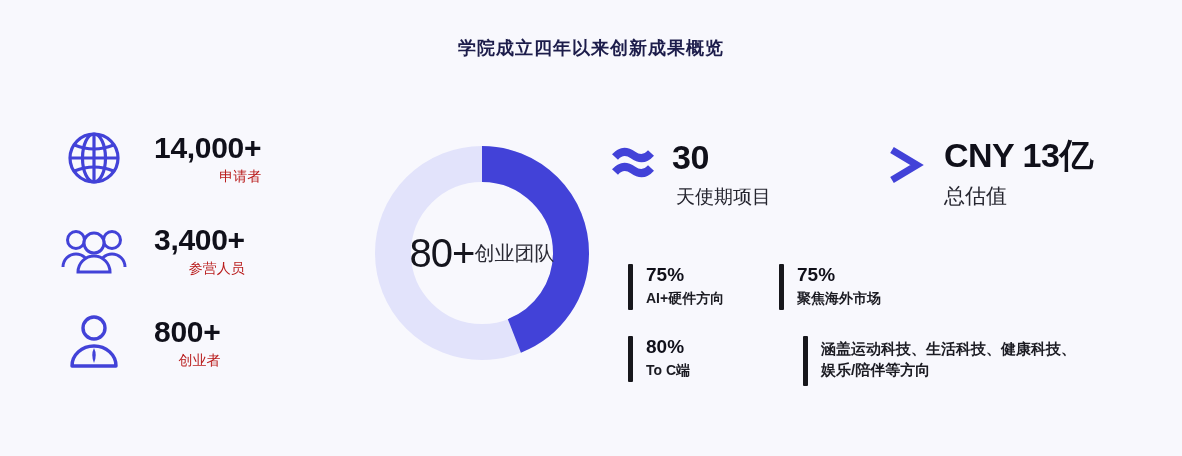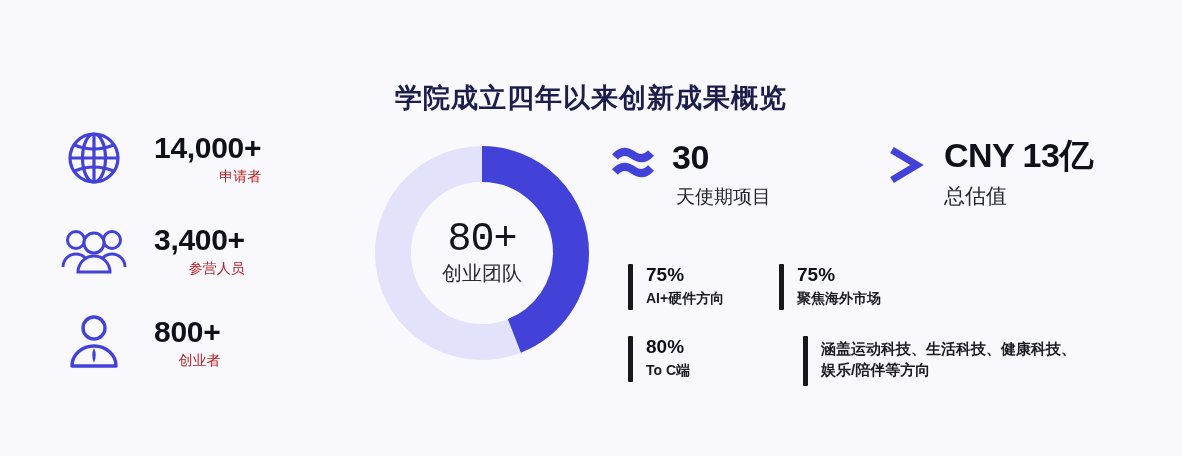--- a/index.html
+++ b/index.html
@@ -13,25 +13,24 @@
     position: relative;
   }
 
   
   .title {
     position: absolute;
     top: 36px;
     left: 0;
     width: 1182px;
     text-align: center;
-    font-size: 27px;
+    font-size: 18px;
     font-weight: bold;
     color: #1d1d4b;
     letter-spacing: 1px;
-    margin-top: 44px;
   }
 
   
   .left-col {
     position: absolute;
     left: 58px;
     top: 112px;
     width: 300px;
     text-align: right;
   }
@@ -69,25 +68,24 @@
     top: 145px;
     width: 216px;
     height: 216px;
   }
   .donut-center {
     position: absolute;
     left: 0; top: 0;
     width: 216px;
     height: 216px;
     display: flex;
-    flex-direction: column;
+    flex-direction: row;
     align-items: center;
     justify-content: center;
     pointer-events: none;
-    font-family: Liberation Mono, monospace;
   }
   .donut-value {
     font-size: 40px;
     color: #15151d;
     line-height: 1;
     font-weight: 400;
     letter-spacing: -1px;
   }
   .donut-label {
     font-size: 20px;

